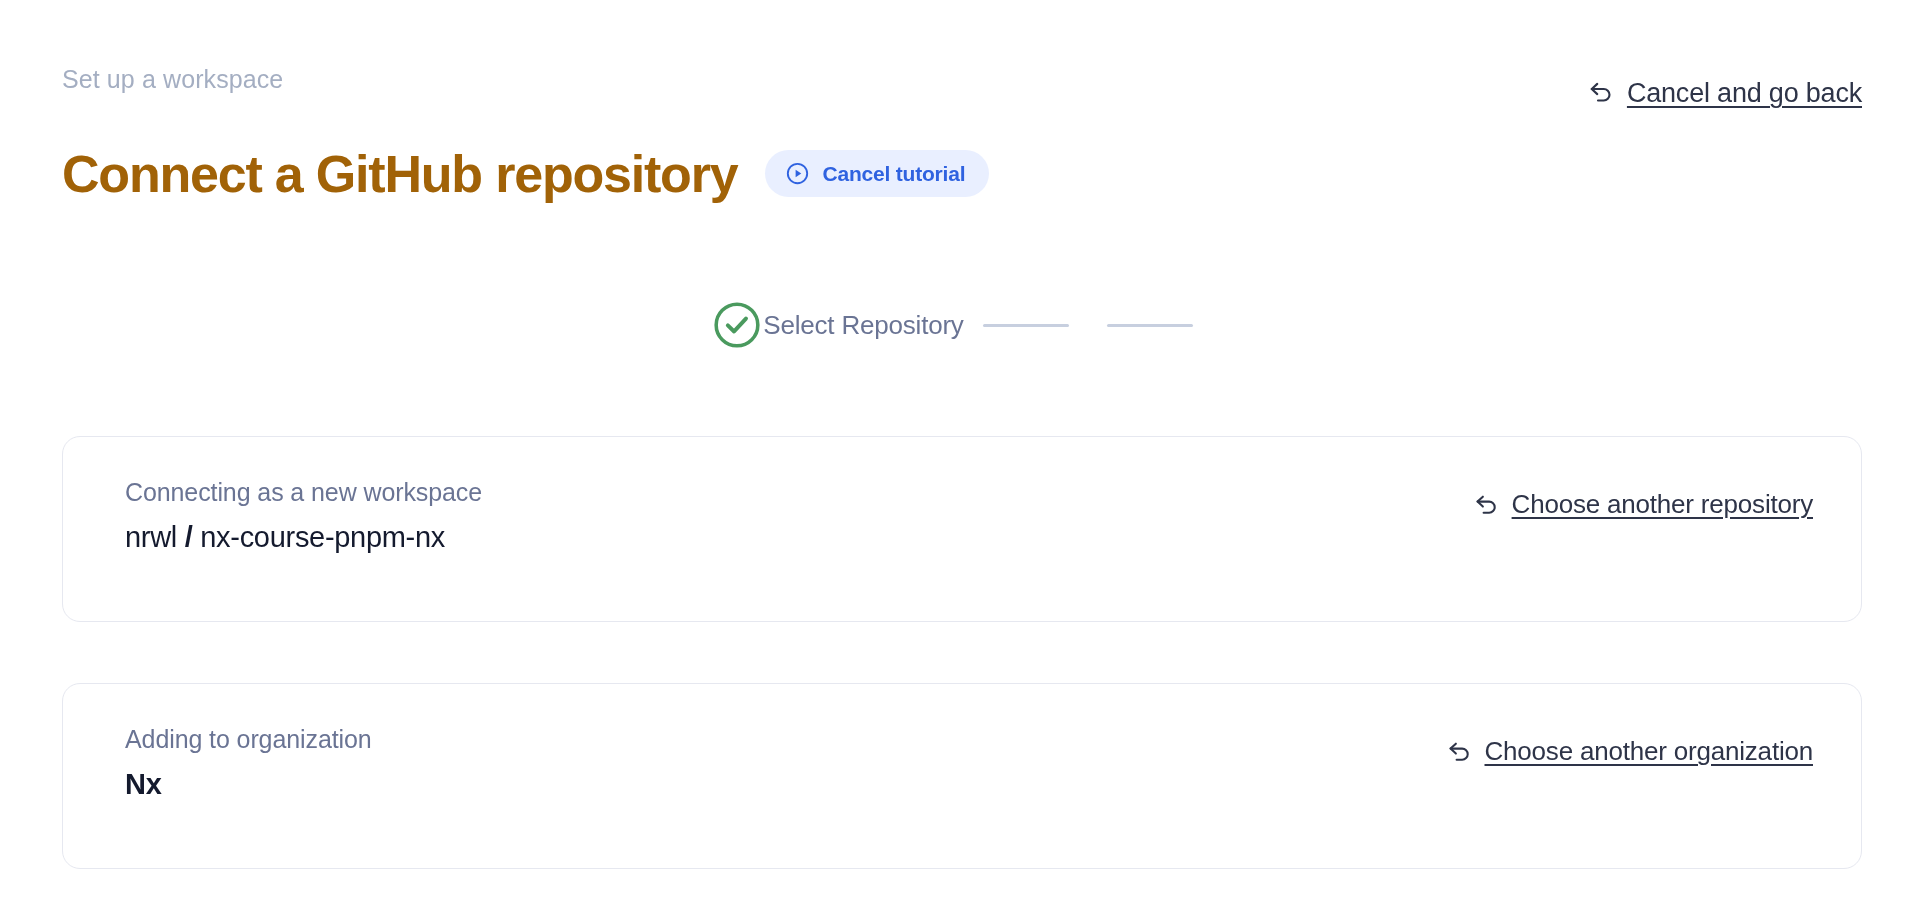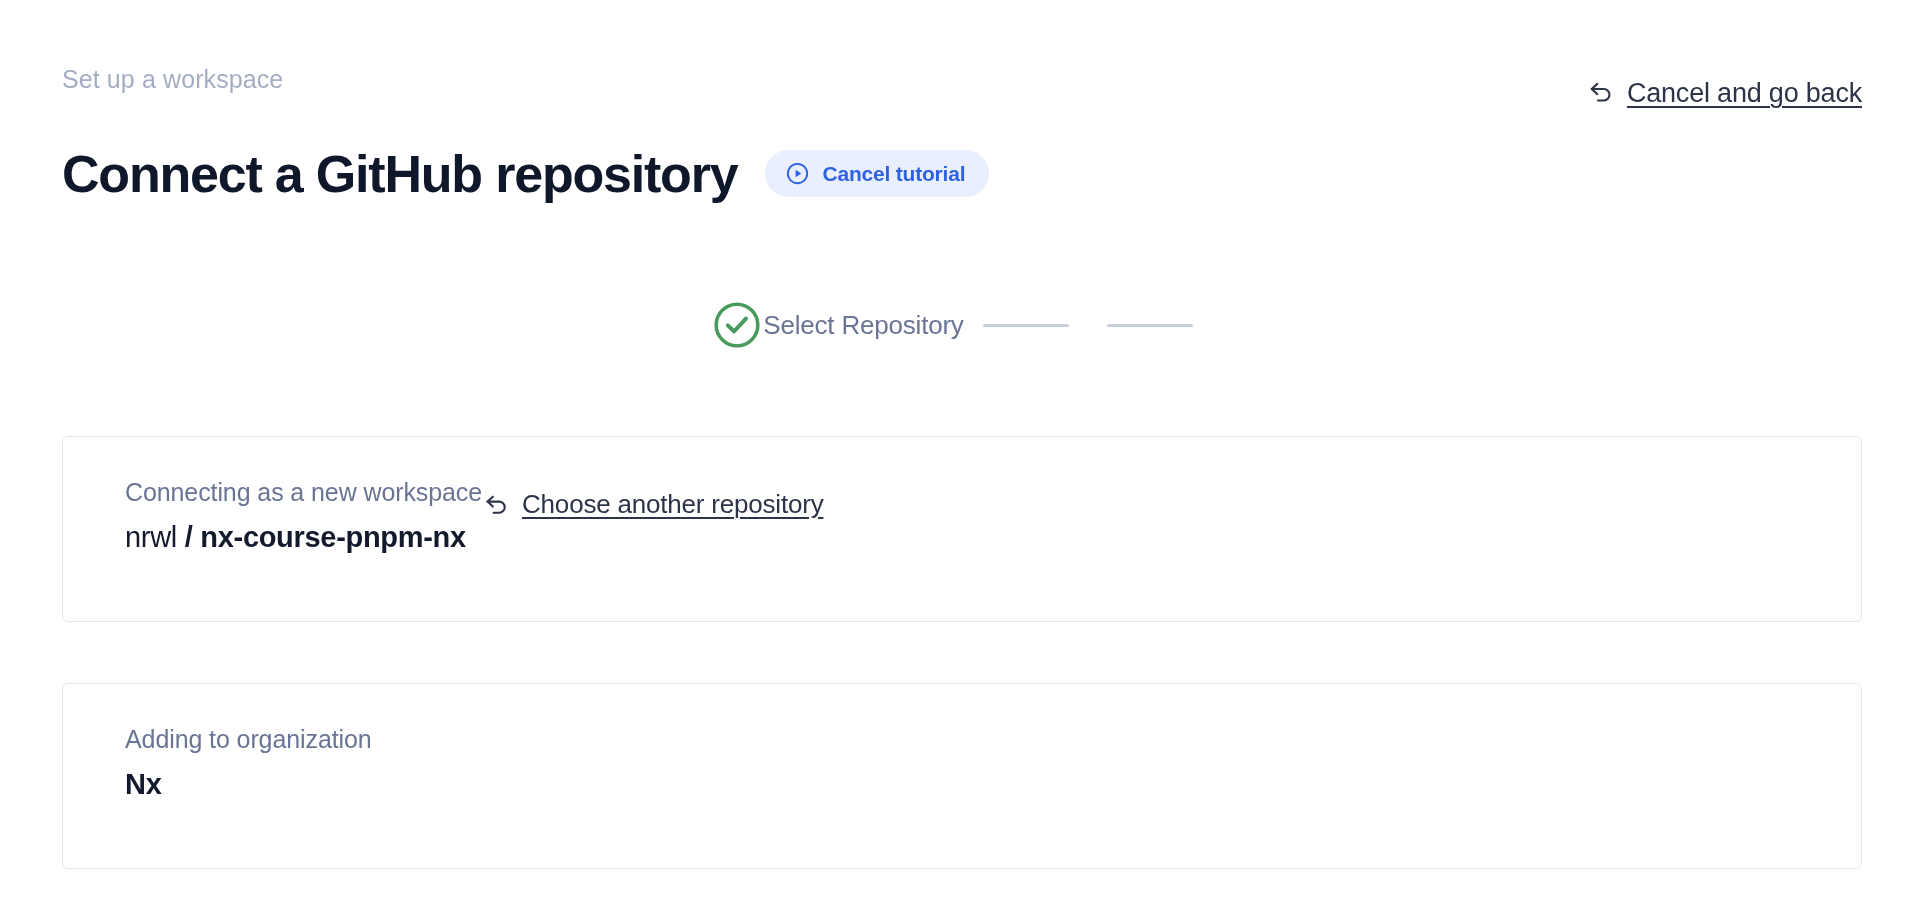--- a/index.html
+++ b/index.html
@@ -45,21 +45,21 @@
     align-items: center;
     gap: 28px;
     margin-top: 16px;
   }
 
   .page-title {
     font-size: 52px;
     line-height: 58px;
     font-weight: 800;
     letter-spacing: -1.2px;
-    color: #0f172a;
+    color: #a16207;
     white-space: nowrap;
   }
 
   .video-badge {
     display: inline-flex;
     align-items: center;
     gap: 12px;
     background: #e9efff;
     border-radius: 999px;
     padding: 11px 24px 11px 20px;
@@ -130,24 +130,25 @@
     flex: none;
   }
 
   
   .card {
     position: absolute;
     left: 62px;
     right: 62px;
     box-sizing: border-box;
     border: 1.5px solid #e6e8f0;
-    border-radius: 6px;
+    border-radius: 18px;
     background: #ffffff;
     display: flex;
     align-items: flex-start;
+    justify-content: space-between;
     padding: 40px 48px 44px 62px;
   }
   #card-repository { top: 436px; height: 186px; }
   #card-organization { top: 683px; height: 186px; }
 
   .card-info { display: flex; flex-direction: column; }
   .card-caption {
     font-size: 25px;
     line-height: 30px;
     color: #6a7494;
@@ -157,21 +158,21 @@
   .card-value {
     margin-top: 12px;
     font-size: 29px;
     line-height: 36px;
     color: #141a2e;
     letter-spacing: -0.3px;
     white-space: nowrap;
   }
   .card-value .owner { font-weight: 500; }
   .card-value .sep { font-weight: 700; }
-  .card-value .name { font-weight: 700; }
+  .card-value .name { font-weight: 400; }
   .card-value.single { font-weight: 600; }
 
   .card-link {
     display: inline-flex;
     align-items: center;
     gap: 11px;
     cursor: pointer;
     margin-top: 12px;
   }
   .card-link .label {
@@ -254,15 +255,24 @@
       </span>
       <span class="label">Choose another repository</span>
     </div>
   </div>
 
   <div class="card" id="card-organization">
     <div class="card-info">
       <div class="card-caption">Adding to organization</div>
       <div class="card-value single">Nx</div>
     </div>
+    <div class="card-link">
+      <span class="undo-icon">
+        <svg width="29" height="29" viewBox="0 0 24 24" fill="none">
+          <path d="M9 5.5 L4.6 9.6 L9 13.7" stroke="#2e3448" stroke-width="1.7" stroke-linecap="round" stroke-linejoin="round"></path>
+          <path d="M4.6 9.6 H14.2 a4.6 4.6 0 0 1 0 9.2 H9.6" stroke="#2e3448" stroke-width="1.7" stroke-linecap="round" stroke-linejoin="round"></path>
+        </svg>
+      </span>
+      <span class="label">Choose another organization</span>
+    </div>
   </div>
 
 </div>
 
 </body></html>

